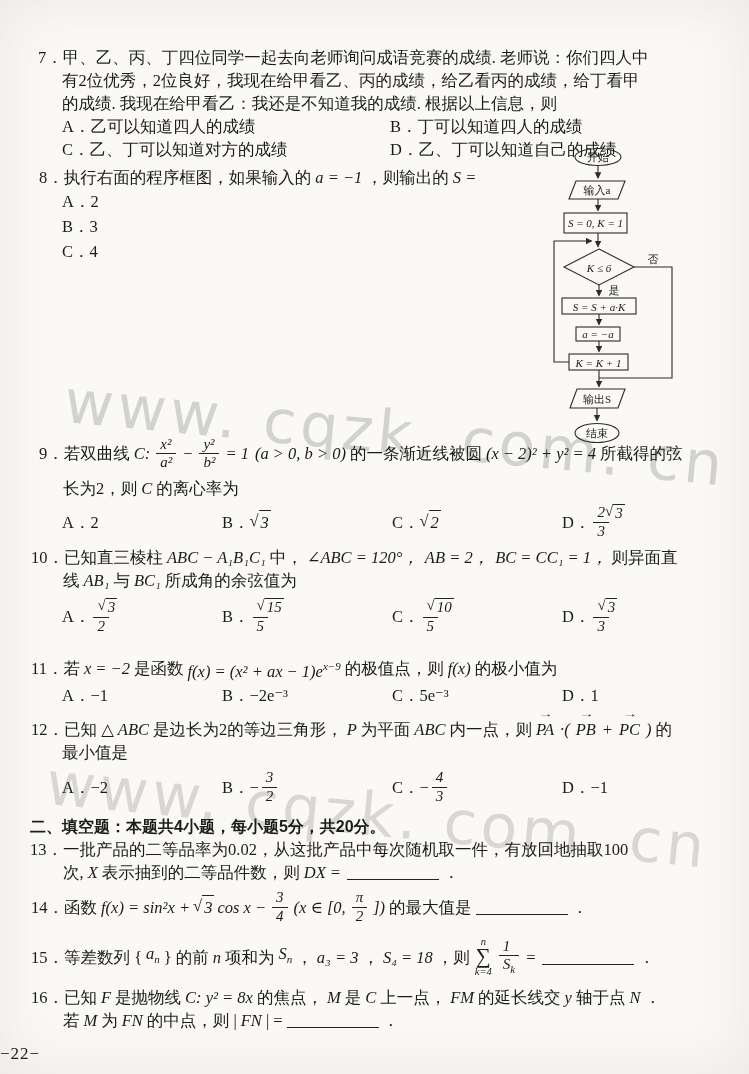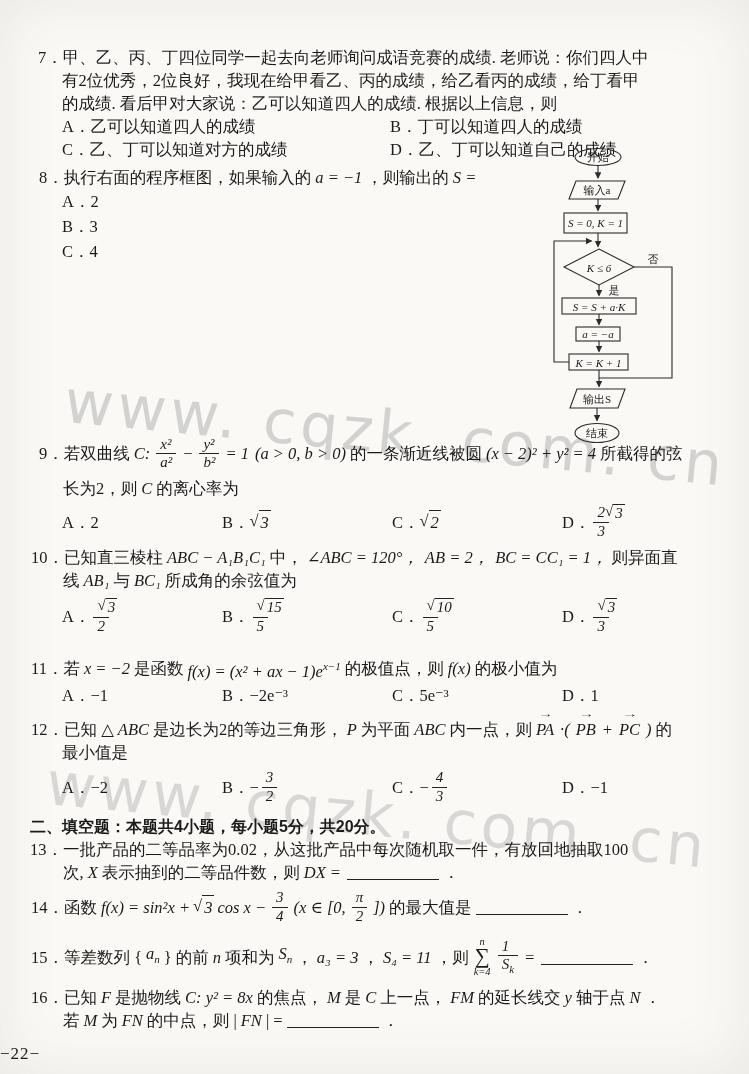--- a/index.html
+++ b/index.html
@@ -82,21 +82,21 @@
 <div class="page">
 
   <div class="wm wm1">www. cqzk. com. cn</div>
   <div class="wm wm2">www. cqzk. com. cn</div>
 
   <div class="content">
 
     <div class="q q7">
       <div class="fl1">7．甲、乙、丙、丁四位同学一起去向老师询问成语竞赛的成绩. 老师说：你们四人中</div>
       <div>有2位优秀，2位良好，我现在给甲看乙、丙的成绩，给乙看丙的成绩，给丁看甲</div>
-      <div>的成绩. 看后甲对大家说：乙可以知道四人的成绩. 根据以上信息，则</div>
+      <div>的成绩. 我现在给甲看乙：我还是不知道我的成绩. 根据以上信息，则</div>
       <div class="opt2">
         <span class="optcell">A．乙可以知道四人的成绩</span>
         <span class="optcell">B．丁可以知道四人的成绩</span>
       </div>
       <div class="opt2">
         <span class="optcell">C．乙、丁可以知道对方的成绩</span>
         <span class="optcell">D．乙、丁可以知道自己的成绩</span>
       </div>
     </div>
 
@@ -228,21 +228,21 @@
           </span>
         </span>
       </div>
     </div>
 
     <div class="q q11">
       <div class="fline fl2">
         <span class="t">11．若</span>
         <span class="m">x = −2</span>
         <span class="t">是函数</span>
-        <span class="m"><span>f(x) = (x² + ax − 1)e</span><sup class="sp">x−1</sup></span>
+        <span class="m"><span>f(x) = (x² + ax − 1)e</span><sup class="sp">x−9</sup></span>
         <span class="t">的极值点，则</span>
         <span class="m">f(x)</span>
         <span class="t">的极小值为</span>
       </div>
       <div class="opt4" style="line-height:26px">
         <span class="optcell">A．−1</span>
         <span class="optcell">B．−2e⁻³</span>
         <span class="optcell">C．5e⁻³</span>
         <span class="optcell">D．1</span>
       </div>
@@ -331,21 +331,21 @@
       <div class="fline fl2 q15l">
         <span class="t">15．等差数列 {</span>
         <span class="m"><span>a</span><sub class="sb">n</sub></span>
         <span class="t">} 的前</span>
         <span class="m">n</span>
         <span class="t">项和为</span>
         <span class="m"><span>S</span><sub class="sb">n</sub></span>
         <span class="t">，</span>
         <span class="m">a₃ = 3</span>
         <span class="t">，</span>
-        <span class="m">S₄ = 11</span>
+        <span class="m">S₄ = 18</span>
         <span class="t">，则</span>
         <span class="sg">
           <span>n</span>
           <span class="ss">∑</span>
           <span>k=4</span>
         </span>
         <span class="fr">
           <span class="n">1</span>
           <span class="d"><span>S</span><sub class="sb">k</sub></span>
         </span>

